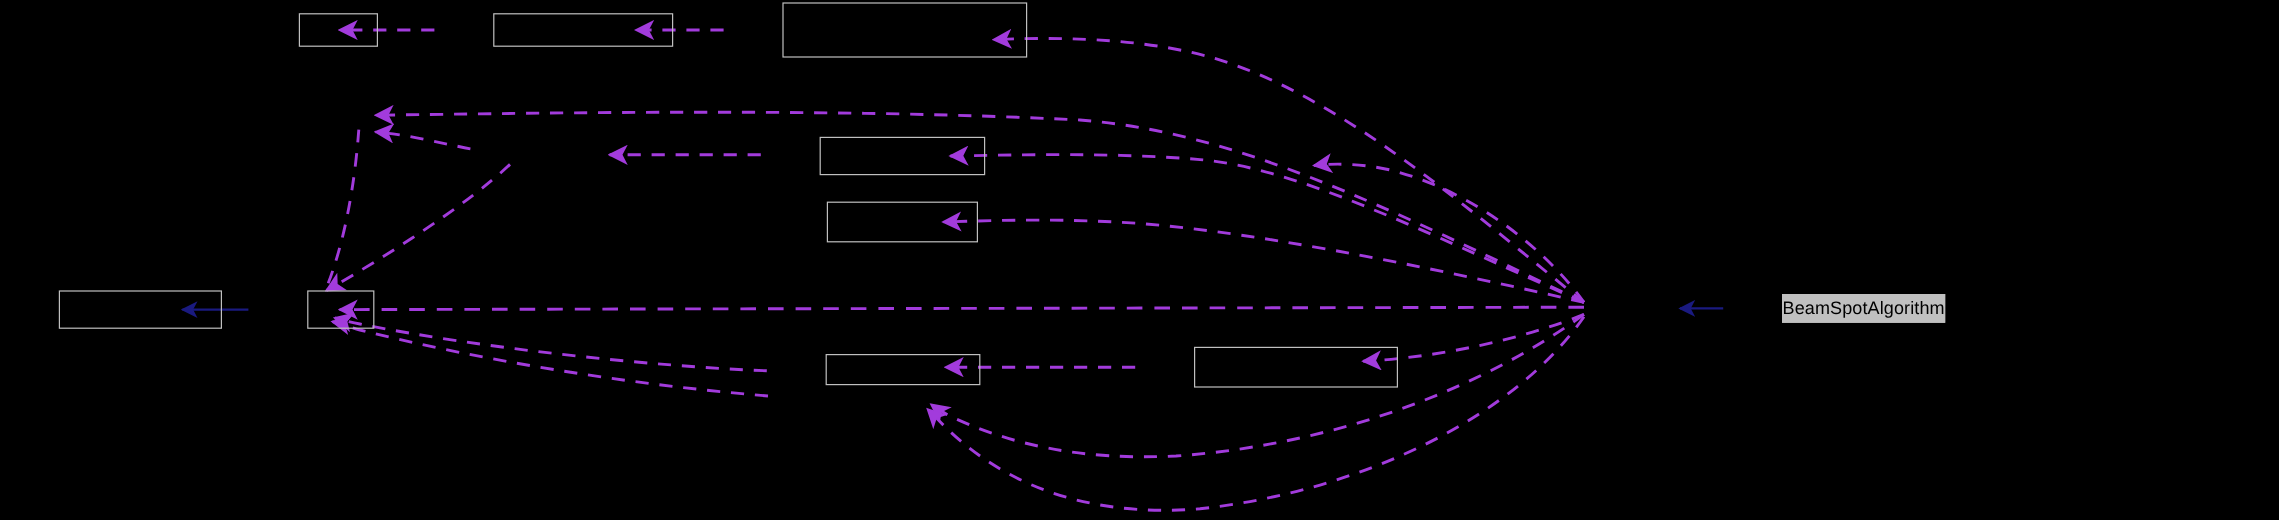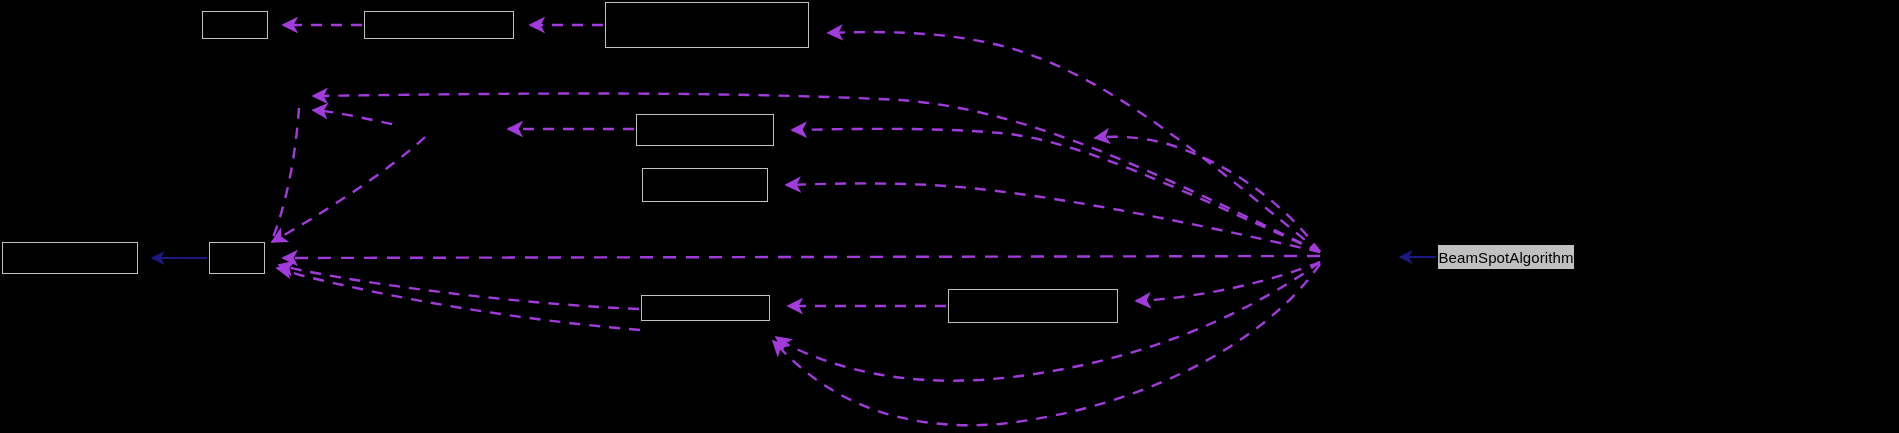--- a/index.html
+++ b/index.html
@@ -32,20 +32,21 @@
     border: 1px solid #c0c0c0;
     background: transparent;
     display: flex;
     align-items: center;
     justify-content: center;
     font-size: 15px;
     line-height: 1;
     color: #000000;
     white-space: nowrap;
     overflow: hidden;
+    margin-left: 47px;
   }
   .node-box.filled {
     background: #c0c0c0;
     color: #000000;
     border: 1px solid #c0c0c0;
   }
   .node-label {
     font-family: "Liberation Sans", sans-serif;
     font-size: 15px;
     letter-spacing: 0.1px;

